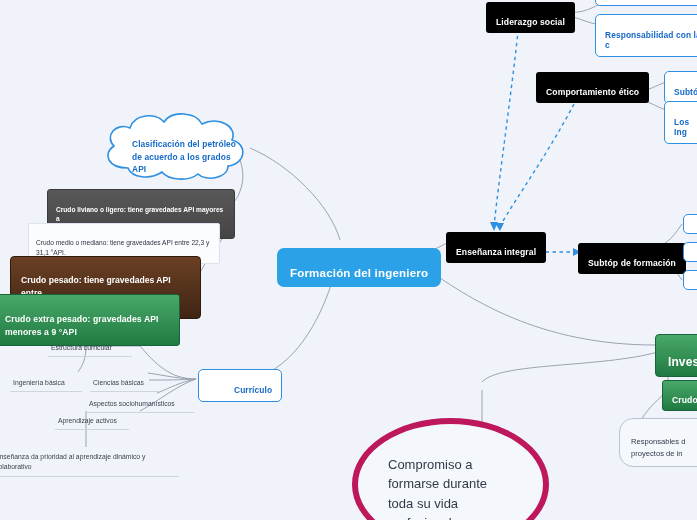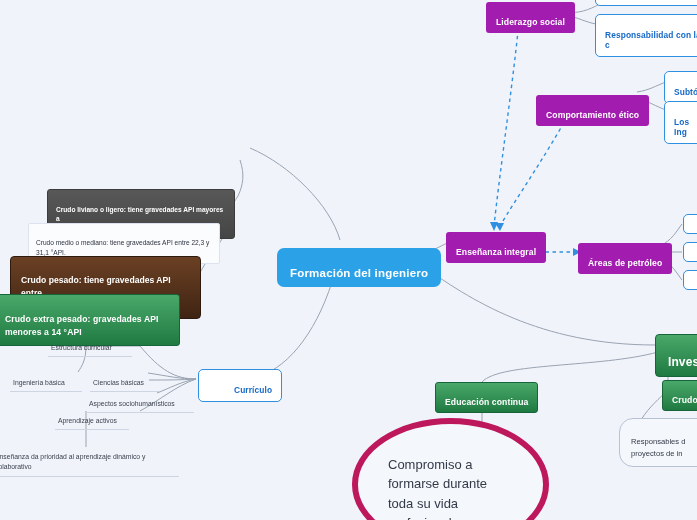--- a/index.html
+++ b/index.html
@@ -42,21 +42,21 @@
     font-weight: bold;
     font-size: 11.5px;
     border-radius: 7px;
     padding: 7px 13px 8px 13px;
     text-align: center;
     letter-spacing: .2px;
   }
 
   
   .n-navy {
-    background: #a21caf;
+    background: #000000;
     color: #ffffff;
     font-weight: bold;
     font-size: 8.6px;
     border-radius: 3px;
     padding: 5px 10px 6px 10px;
     text-align: center;
     letter-spacing: .1px;
   }
 
   
@@ -236,39 +236,49 @@
       <path d="M577 252 L 536 252"></path>
     </g>
     <g fill="#2f8fe0">
       <polygon points="494,231 490,222 498,222"></polygon>
       <polygon points="500,231 495,223 504,223"></polygon>
       <polygon points="532,252 540,248 540,256"></polygon>
       <polygon points="581,252 573,248 573,256"></polygon>
     </g>
   </svg>
 
+  <div class="cloudwrap" style="left:96px; top:110px;">
+    <svg width="158" height="72" viewBox="0 0 158 72">
+      <path d="M32 58 C 12 58, 6 44, 18 36 C 8 26, 20 12, 34 18 C 38 4, 60 2, 68 12
+               C 76 0, 100 2, 106 14 C 122 6, 142 16, 136 30 C 152 34, 150 54, 132 56
+               C 132 68, 110 72, 102 64 C 92 72, 72 70, 66 62 C 54 70, 36 68, 32 58 Z" fill="#ffffff" stroke="#2f8fe0" stroke-width="1.6"></path>
+    </svg>
+    <div class="cloud-text">Clasificación del
+petróleo de acuerdo a
+los grados API</div>
+  </div>
 
   <div class="node n-gray" style="left:47px; top:189px; width:188px;">
     <span>Crudo liviano o ligero: tiene gravedades API mayores a
 31,1 °API.</span>
   </div>
 
   <div class="node n-whitebox" style="left:28px; top:223px; width:192px;">
     <span>Crudo medio o mediano: tiene gravedades API entre 22,3 y
 31,1 °API.</span>
   </div>
 
   <div class="node n-brown" style="left:10px; top:256px; width:191px;">
     <span>Crudo pesado: tiene gravedades API entre
 10 y 22,3 °API.</span>
   </div>
 
   <div class="node n-green" style="left:-5px; top:294px; width:185px; font-size:8.6px; line-height:1.5; padding:5px 9px 6px 9px;">
     <span>Crudo extra pesado: gravedades API
-menores a 14 °API</span>
+menores a 9 °API</span>
   </div>
 
   <div class="node n-central" style="left:277px; top:248px;">
     <span>Formación del ingeniero</span>
   </div>
 
   <div class="node n-blueline center" style="left:198px; top:369px;padding-left:35px;">
     <span>Currículo</span>
   </div>
 
@@ -294,38 +304,38 @@
 
   <div class="node n-plain" style="left:-8px; top:440px; width:187px;">
     <span>Enseñanza da prioridad al aprendizaje dinámico y colaborativo</span>
   </div>
 
   <div class="node n-navy" style="left:446px; top:232px;">
     <span>Enseñanza integral</span>
   </div>
 
   <div class="node n-navy" style="left:578px; top:243px;">
-    <span>Áreas de petróleo</span>
+    <span>Subtóp de formación</span>
   </div>
 
   <div class="node n-emptyblue" style="left:683px; top:214px; width:30px; height:20px;"></div>
   <div class="node n-emptyblue" style="left:683px; top:242px; width:30px; height:20px;"></div>
   <div class="node n-emptyblue" style="left:683px; top:270px; width:30px; height:20px;"></div>
 
   <div class="node n-navy" style="left:486px; top:2px;">
     <span>Liderazgo social</span>
   </div>
 
   <div class="node n-emptyblue" style="left:595px; top:-14px; width:118px; height:20px;"></div>
 
   <div class="node n-blueline" style="left:595px; top:14px; width:118px;">
     <span>Responsabilidad con la c</span>
   </div>
 
-  <div class="node n-navy" style="left:536px; top:95px;">
+  <div class="node n-navy" style="left:536px; top:72px;">
     <span>Comportamiento ético</span>
   </div>
 
   <div class="node n-blueline" style="left:664px; top:71px; width:49px;">
     <span>Subtóp</span>
   </div>
 
   <div class="node n-blueline" style="left:664px; top:101px; width:49px;">
     <span>Los Ing</span>
   </div>
@@ -336,22 +346,19 @@
 
   <div class="node n-green" style="left:662px; top:380px;">
     <span>Crudo</span>
   </div>
 
   <div class="node n-roundoutline" style="left:619px; top:418px; width:95px;">
     <span>Responsables d
 proyectos de in</span>
   </div>
 
-  <div class="node n-green" style="left:435px; top:382px;">
-    <span>Educación continua</span>
-  </div>
 
   <div class="node n-ellipse" style="left:352px; top:418px; width:197px;">
     <span>Compromiso a formarse durante toda su vida
 profesional</span>
   </div>
 
 </div>
 
 </body></html>

